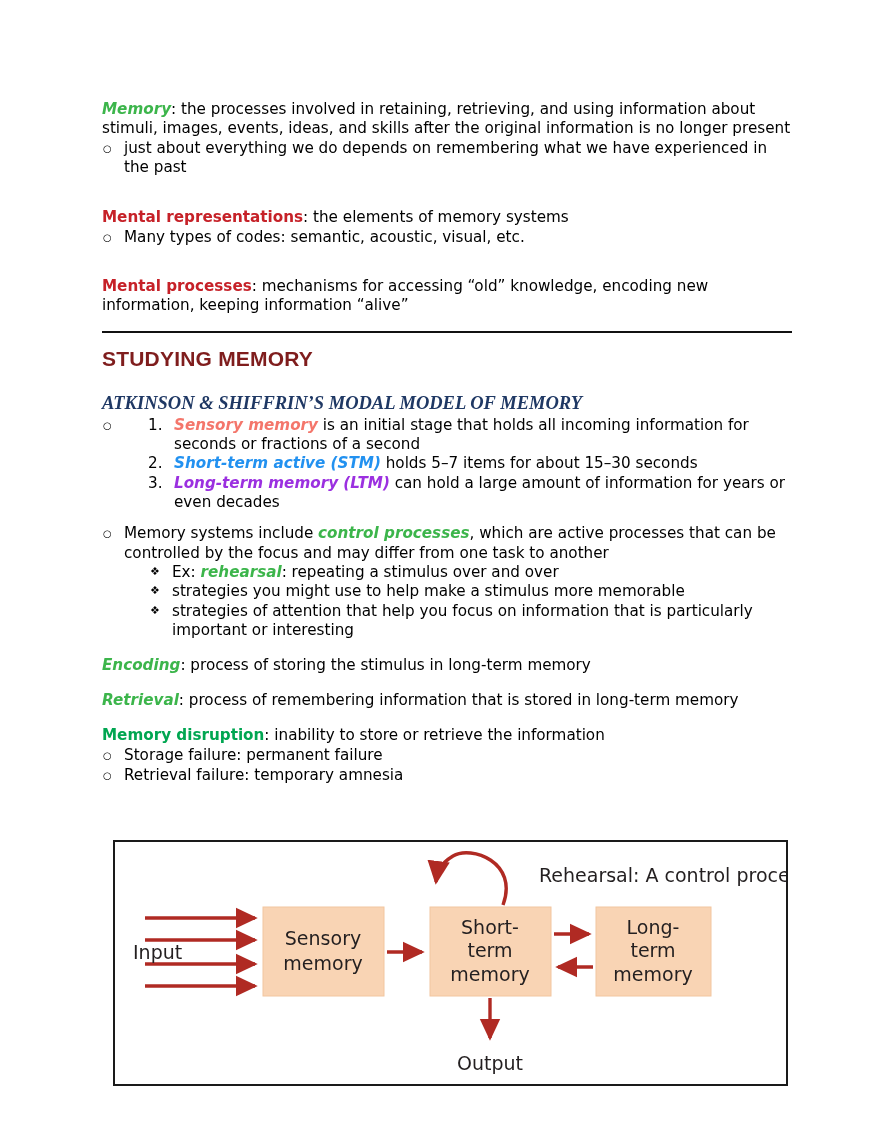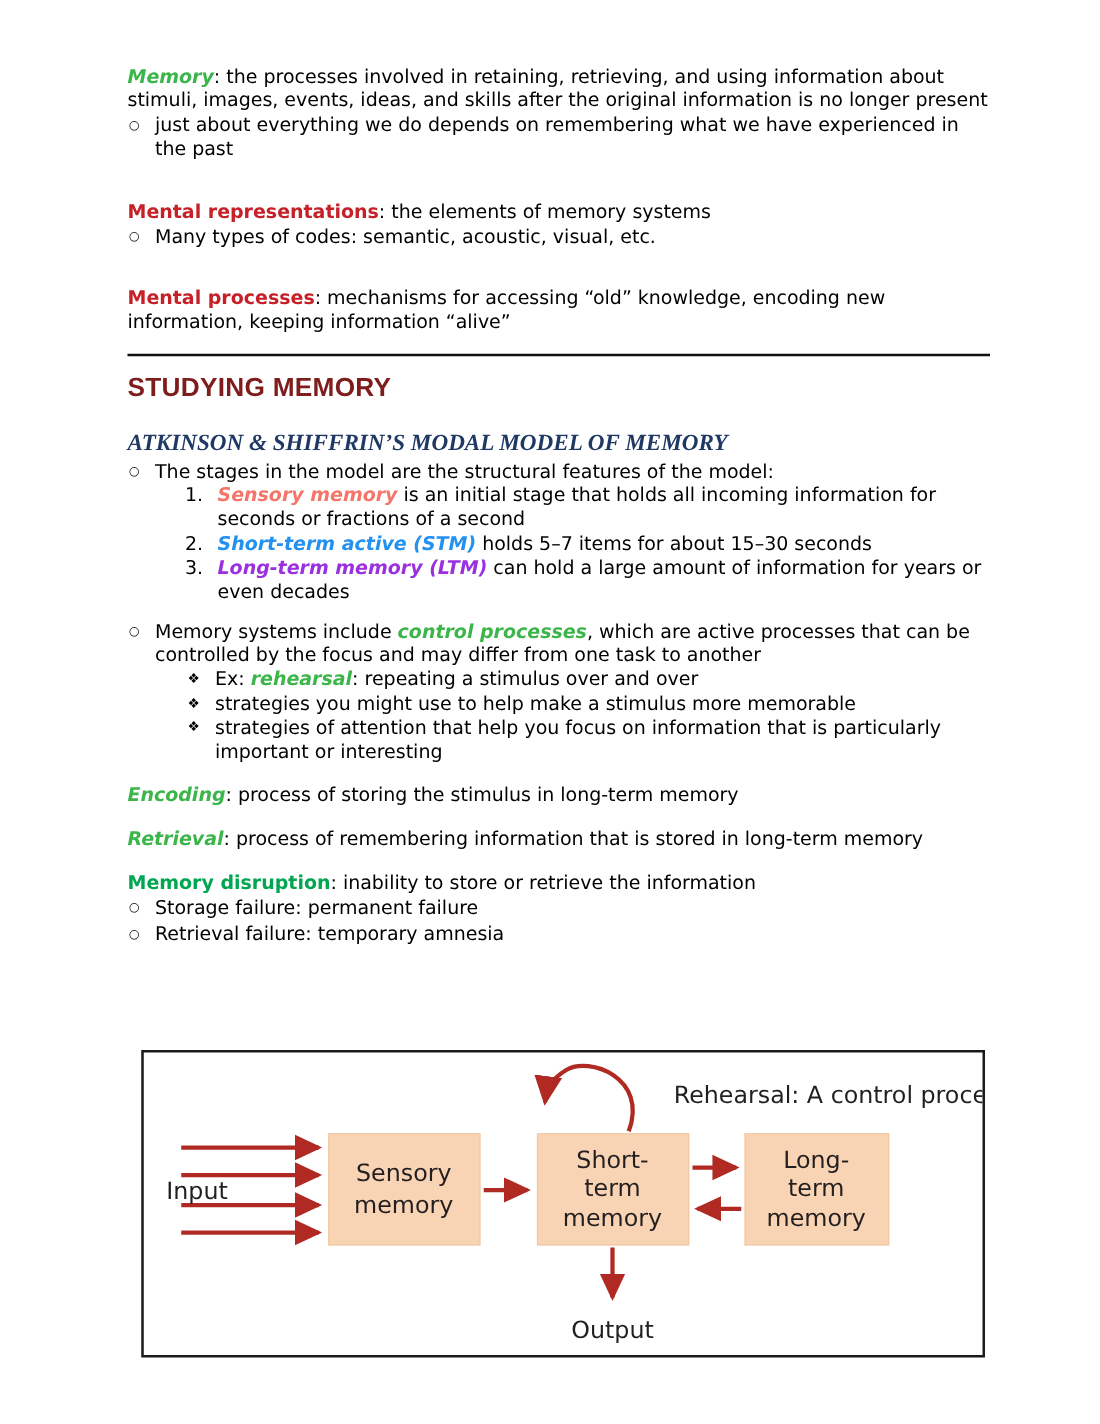--- a/index.html
+++ b/index.html
@@ -10,21 +10,21 @@
     background: #ffffff;
     font-family: "DejaVu Sans", sans-serif;
     color: #000000;
     overflow: hidden;
   }
 
   .page {
     position: relative;
     width: 880px;
     height: 1139px;
-    padding: 52px 88px 0 102px;
+    padding: 100px 88px 0 102px;
   }
 
   
   .para {
     font-size: 15.2px;
     line-height: 1.25;
     margin: 0 0 0 0;
   }
   .block { margin-bottom: 14px; }
 
@@ -157,21 +157,20 @@
     <p class="para"><span class="term-red">Mental processes</span><span>: mechanisms for accessing “old” knowledge, encoding new information, keeping information “alive”</span></p>
   </div>
 
   <hr class="rule">
 
   <h2 class="h-section">STUDYING MEMORY</h2>
   <h3 class="h-sub">ATKINSON &amp; SHIFFRIN’S MODAL MODEL OF MEMORY</h3>
 
   <ul class="circ">
     <li>
-      <span>The stages in the model are the structural features of the model:</span>
       <ol class="num">
         <li><span class="term-salmon">Sensory memory</span><span> is an initial stage that holds all incoming information for seconds or fractions of a second</span></li>
         <li><span class="term-blue">Short-term active (STM)</span><span> holds 5–7 items for about 15–30 seconds</span></li>
         <li><span class="term-purple">Long-term memory (LTM)</span><span> can hold a large amount of information for years or even decades</span></li>
       </ol>
     </li>
   </ul>
 
   <div class="gap-sm"></div>
 

